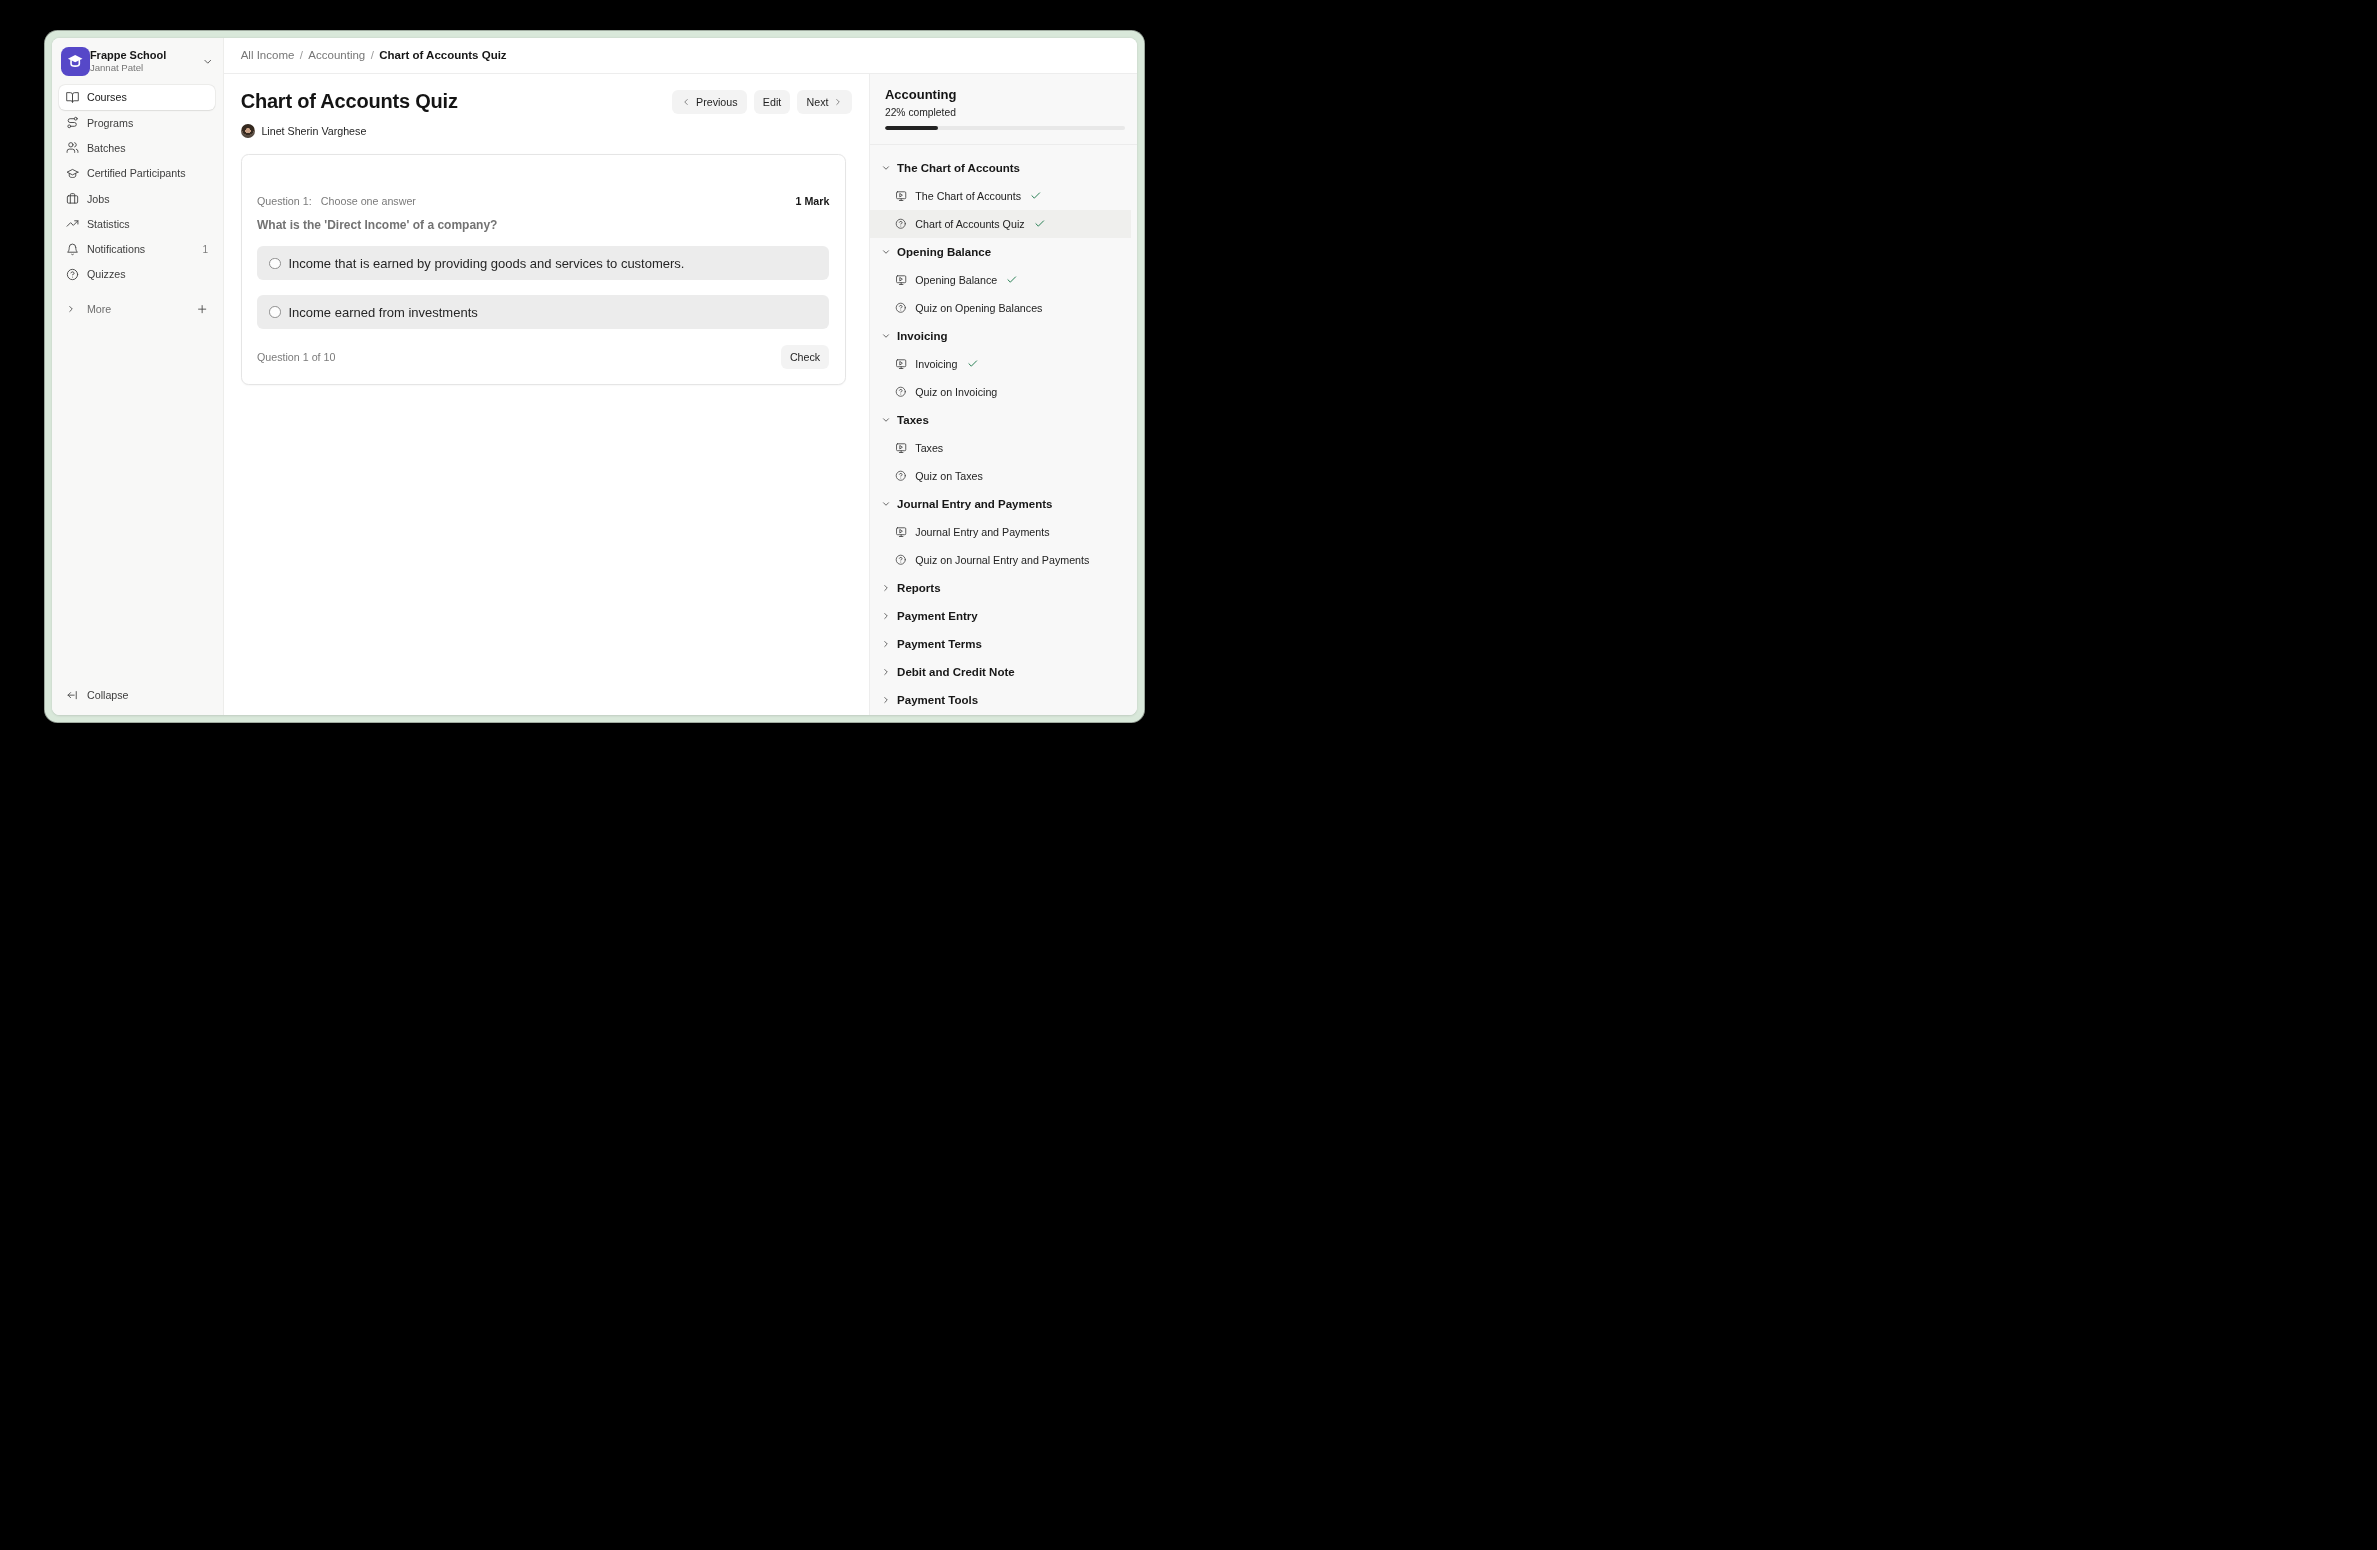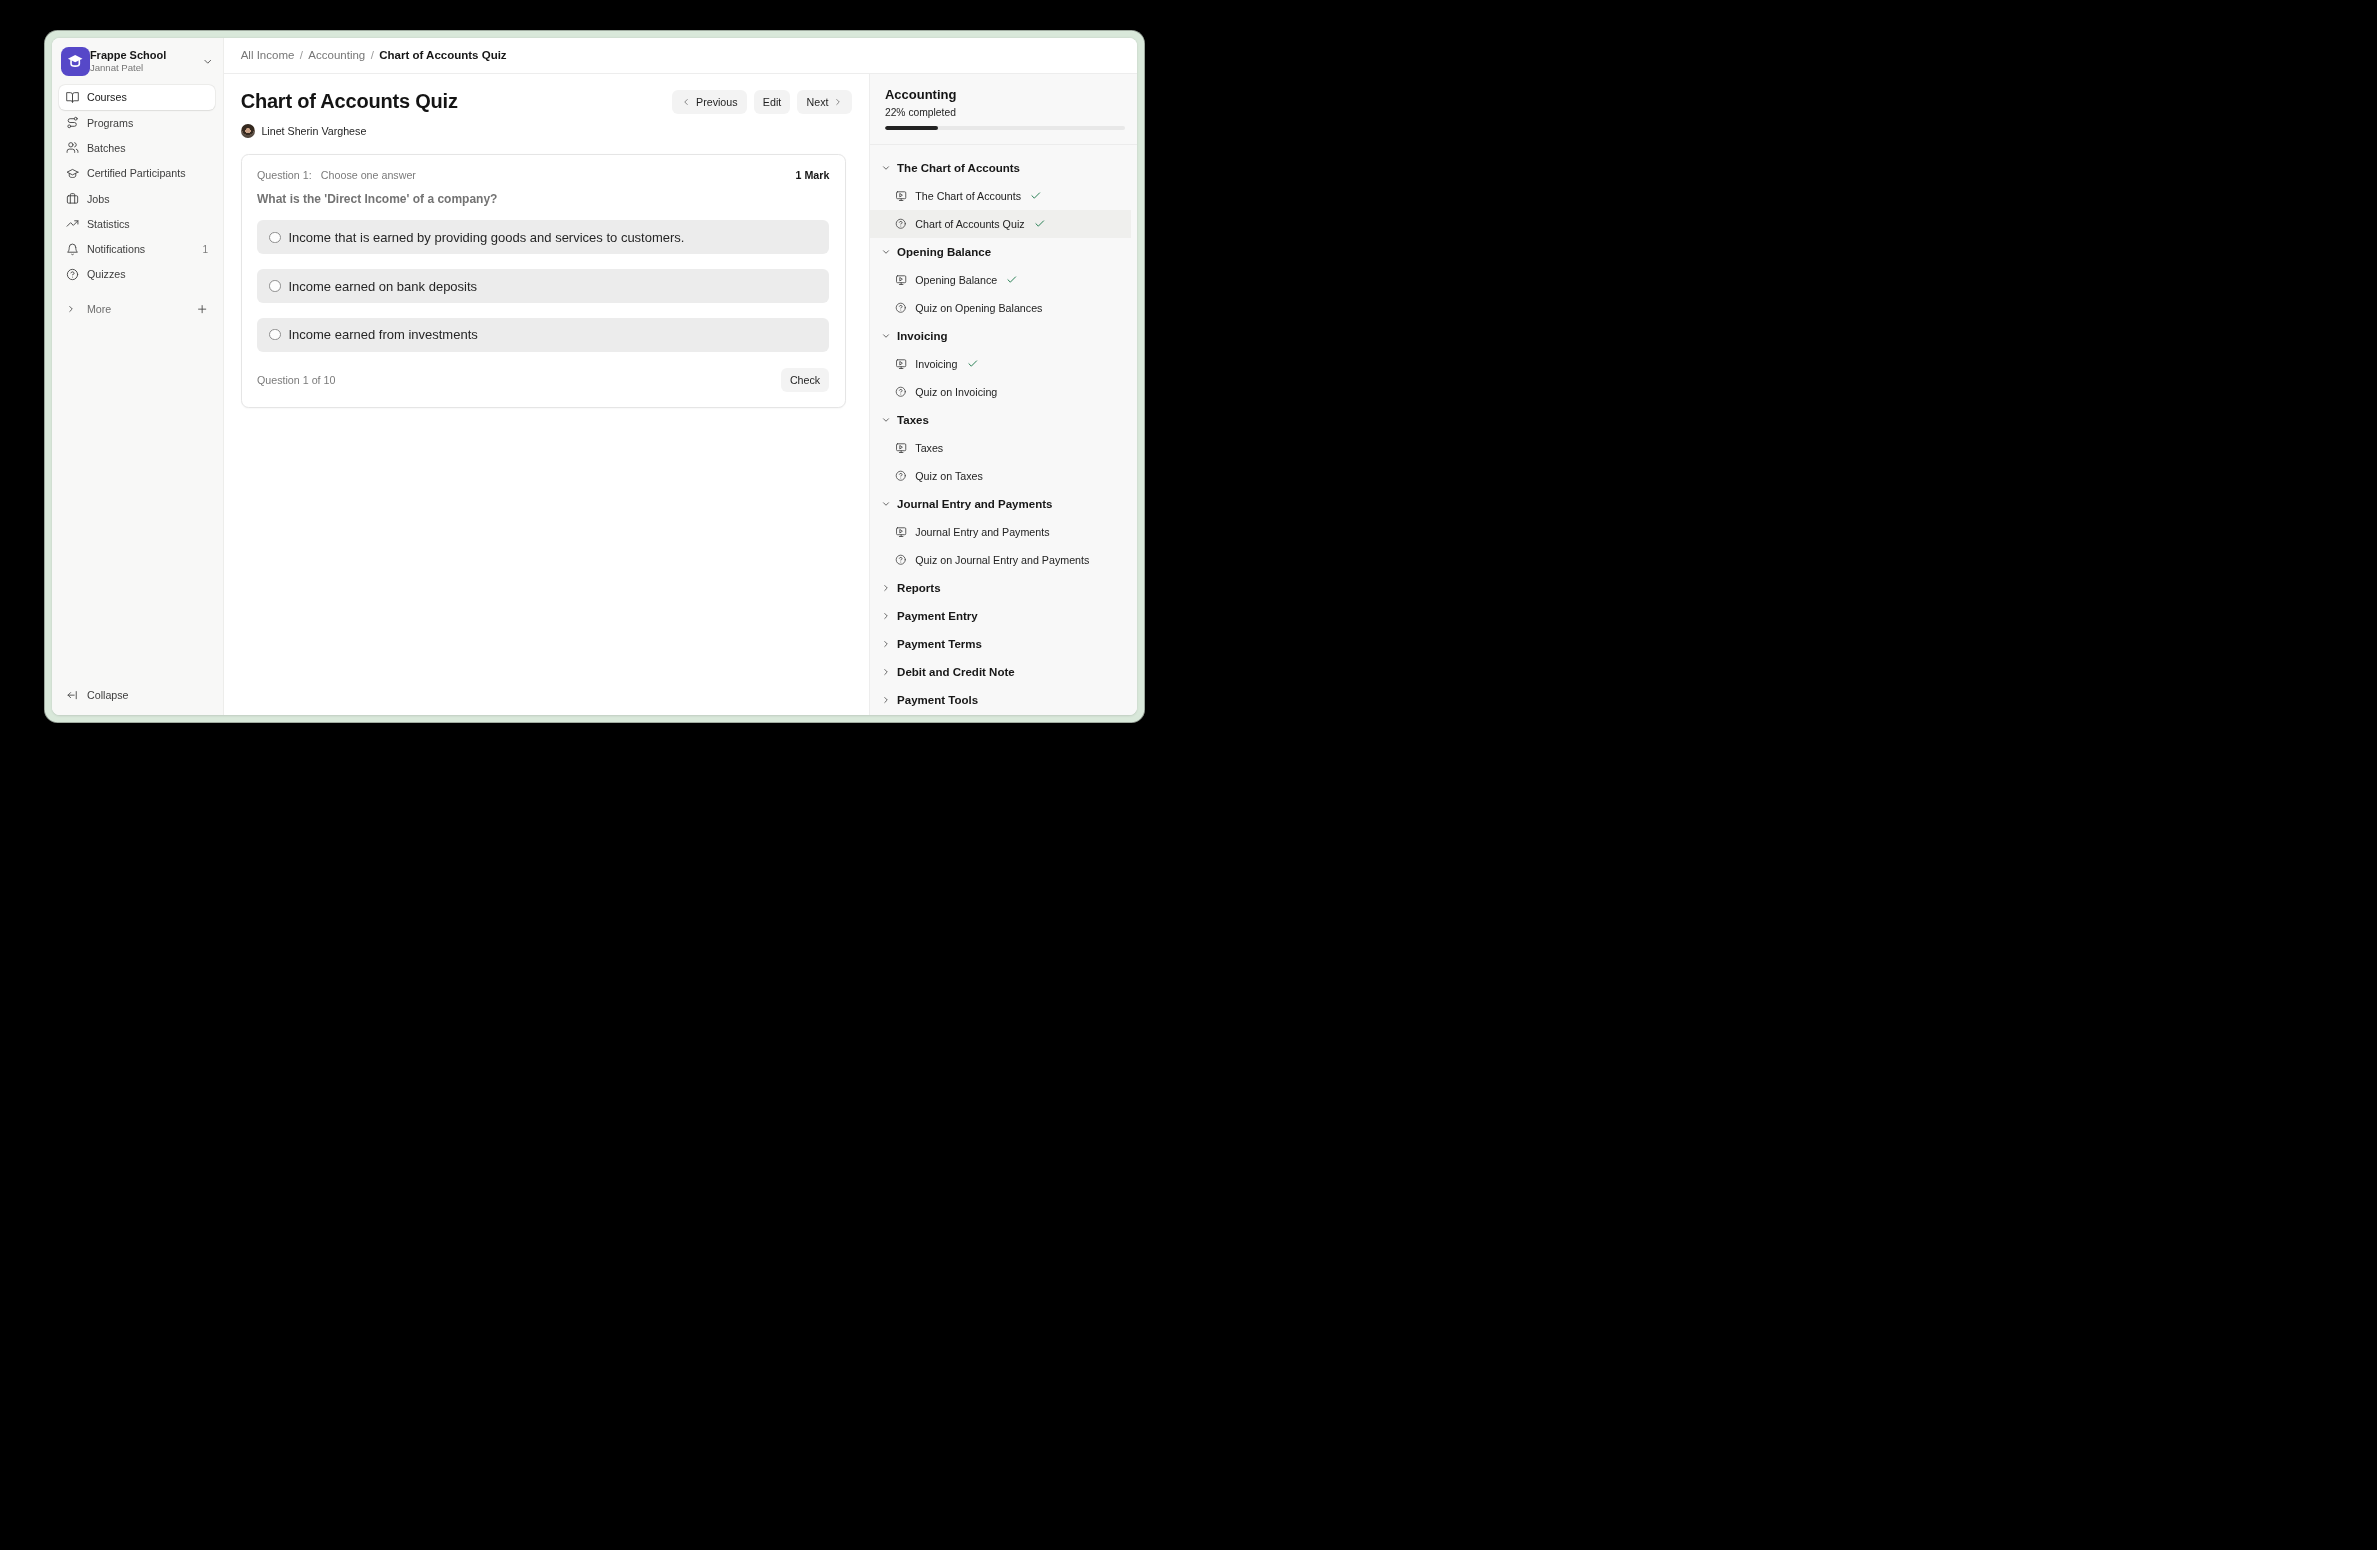--- a/index.html
+++ b/index.html
@@ -63,21 +63,21 @@
                         radial-gradient(circle at 50% 34%, #35291f 52%, rgba(0,0,0,0) 53%),
                         linear-gradient(#8a7a6a, #4c4138);
             box-shadow:0 0 0 0.8px rgba(0,0,0,.08) inset; }
   .author-name { font-size:10.7px; color:#1f1f1f; }
 
   .banner { margin-top:17.6px; background:#e9f1fb; border-radius:6.1px; padding:8.4px 12.3px 10px 12.3px; }
   .banner p { font-size:10.7px; color:#2f6cb3; line-height:19px; }
 
   .quiz-card { margin-top:15.3px; width:605px; background:#fff; border:0.8px solid #e5e5e5;
                border-radius:7.7px; padding:14.6px 15.3px 15.3px 15.3px; box-shadow:0 0.8px 1.5px rgba(0,0,0,.03); }
-  .q-head { display:flex; align-items:baseline; }
+  .q-head { display:flex; align-items:baseline;margin-top:26px; }
   .q-label { font-size:10.7px; color:#7b7b7b; }
   .q-instruction { font-size:10.7px; color:#7b7b7b; margin-left:9.2px; flex:1; }
   .q-marks { font-size:10.7px; font-weight:700; color:#171717; }
   .q-text { margin-top:10.7px; font-size:12px; font-weight:700; color:#737373; }
   .options { margin-top:14.6px; display:flex; flex-direction:column; gap:14.6px; }
   .option { display:flex; align-items:center; gap:7.7px; background:#ececec; border-radius:6.1px;
             height:34px; padding:0 12.3px; cursor:pointer; }
   .radio { width:11.5px; height:11.5px; border-radius:50%; border:1.1px solid #8e8e8e; background:#fdfdfd; flex:0 0 11.5px; }
   .option-label { font-size:13px; color:#262626; }
   .q-foot { display:flex; align-items:center; justify-content:space-between; margin-top:16px; }
@@ -289,24 +289,20 @@
                 <span class="q-marks">1 Mark</span>
               </div>
               <div class="q-text">What is the 'Direct Income' of a company?</div>
               <div class="options">
                   <div class="option">
                     <span class="radio"></span>
                     <span class="option-label">Income that is earned by providing goods and services to customers.</span>
                   </div>
                   <div class="option">
                     <span class="radio"></span>
-                    <span class="option-label">Income earned on bank deposits</span>
-                  </div>
-                  <div class="option">
-                    <span class="radio"></span>
                     <span class="option-label">Income earned from investments</span>
                   </div>
                 </div>
               <div class="q-foot">
                 <span class="q-progress">Question 1 of 10</span>
                 <button class="btn">
                   <span>Check</span>
                 </button>
               </div>
             </div>

